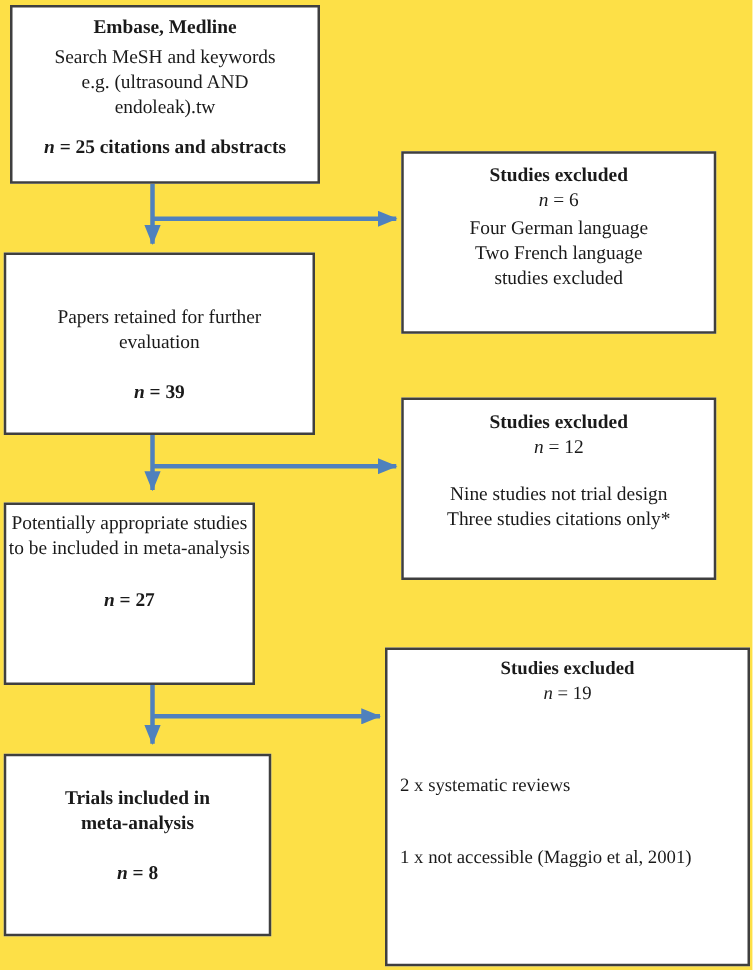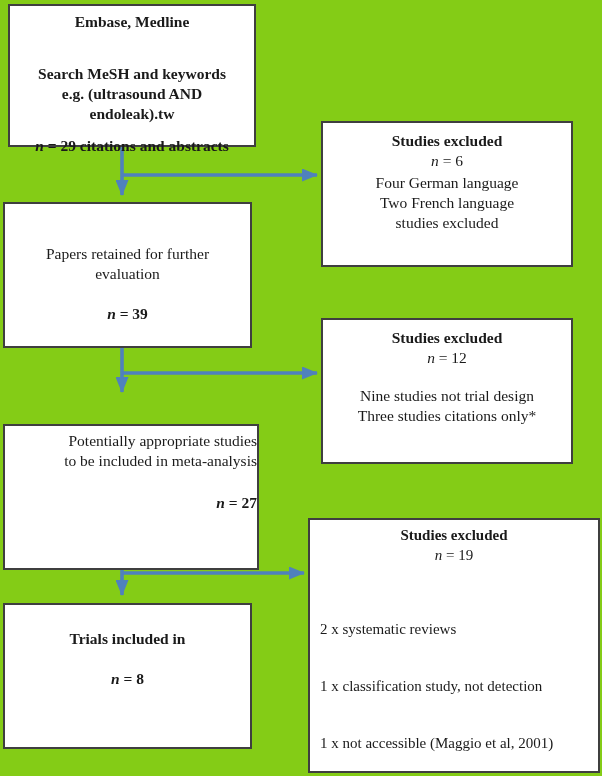--- a/index.html
+++ b/index.html
@@ -4,21 +4,21 @@
 <style>
   html, body {
     margin: 0;
     padding: 0;
     background: #ffffff;
   }
   .canvas {
     position: relative;
     width: 602px;
     height: 776px;
-    background: #84cc16;
+    background: #fde047;
     font-family: "Liberation Serif", "DejaVu Serif", serif;
     color: #1a1a1a;
     overflow: hidden;
   }
   .fbox {
     position: absolute;
     box-sizing: border-box;
     border: 2px solid #3f3f3f;
     background: #ffffff;
     text-align: center;
@@ -26,30 +26,30 @@
     line-height: 20px;
   }
   .fbox .title { font-weight: 700; }
   .fbox .body-lines { margin: 0; }
   .fbox .line { display: block; }
   .nline .nvar { font-style: italic; margin-right: 0.25em; }
   .nline.bold { font-weight: 700; }
 
   
   .box-source    { left: 8px;   top: 4px;   width: 248px; height: 143px; padding-top: 6px; }
-  .box-source .body-lines { margin-top: 32px; font-weight: bold; }
+  .box-source .body-lines { margin-top: 4px; }
   .box-source .nline { margin-top: 12px; }
 
   .box-retained  { left: 3px;   top: 202px; width: 249px; height: 146px; padding-top: 40px; }
   .box-retained .nline { margin-top: 20px; }
 
-  .box-appropriate { left: 3px; top: 424px; width: 256px; height: 146px; padding-top: 5px; text-align: right; }
+  .box-appropriate { left: 3px; top: 402px; width: 201px; height: 146px; padding-top: 5px; }
   .box-appropriate .nline { margin-top: 22px; }
 
-  .box-included  { left: 3px;   top: 603px; width: 249px; height: 146px; padding-top: 24px; }
+  .box-included  { left: 3px;   top: 603px; width: 214px; height: 146px; padding-top: 24px; }
   .box-included .nline { margin-top: 20px; }
 
   .box-excl1 { left: 321px; top: 121px; width: 252px; height: 146px; padding-top: 8px; }
   .box-excl1 .body-lines { margin-top: 2px; }
 
   .box-excl2 { left: 321px; top: 318px; width: 252px; height: 146px; padding-top: 8px; }
   .box-excl2 .body-lines { margin-top: 18px; text-align: center; }
 
   .box-excl3 { left: 308px; top: 518px; width: 292px; height: 255px; padding-top: 5px; font-size: 15px; }
   .box-excl3 .excl-list {
@@ -88,21 +88,21 @@
   </svg>
 
   <div class="fbox box-source">
     <div class="title">Embase, Medline</div>
     <div class="body-lines">
       <span class="line">Search MeSH and keywords</span>
       <span class="line">e.g. (ultrasound AND</span>
       <span class="line">endoleak).tw</span>
     </div>
     <div class="nline bold">
-      <span class="nvar">n</span><span>= 29 citations and abstracts</span>
+      <span class="nvar">n</span><span>= 25 citations and abstracts</span>
     </div>
   </div>
 
   <div class="fbox box-retained">
     <div class="body-lines">
       <span class="line">Papers retained for further</span>
       <span class="line">evaluation</span>
     </div>
     <div class="nline bold">
       <span class="nvar">n</span><span>= 39</span>
@@ -115,20 +115,21 @@
       <span class="line">to be included in meta-analysis</span>
     </div>
     <div class="nline bold">
       <span class="nvar">n</span><span>= 27</span>
     </div>
   </div>
 
   <div class="fbox box-included">
     <div class="title">
       <span class="line">Trials included in</span>
+      <span class="line">meta-analysis</span>
     </div>
     <div class="nline bold">
       <span class="nvar">n</span><span>= 8</span>
     </div>
   </div>
 
   <div class="fbox box-excl1">
     <div class="title">Studies excluded</div>
     <div class="nline">
       <span class="nvar">n</span><span>= 6</span>
@@ -151,21 +152,20 @@
     </div>
   </div>
 
   <div class="fbox box-excl3">
     <div class="title">Studies excluded</div>
     <div class="nline">
       <span class="nvar">n</span><span>= 19</span>
     </div>
     <ul class="excl-list">
       <li>2 x systematic reviews</li>
-      <li>1 x classification study, not detection</li>
       <li>1 x not accessible (Maggio et al, 2001)</li>
       
       
       
       
       
       
       
     </ul>
   </div>

